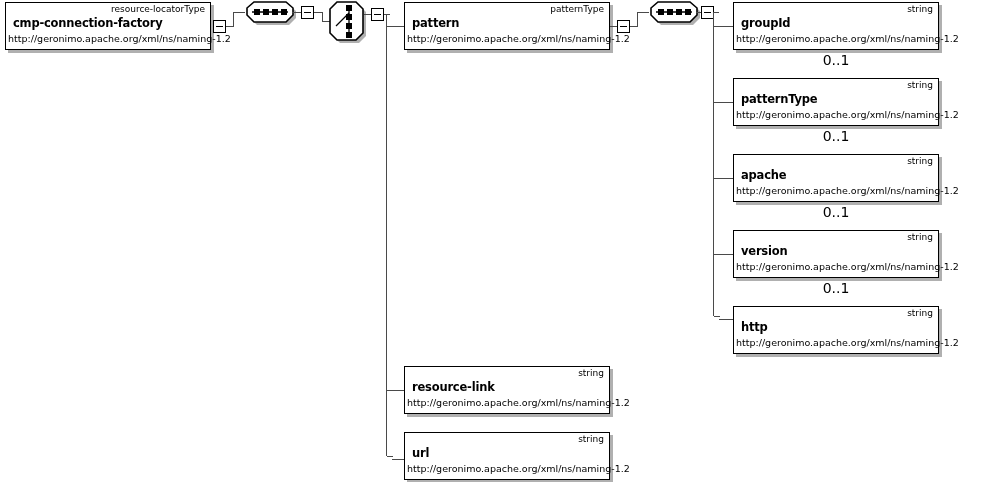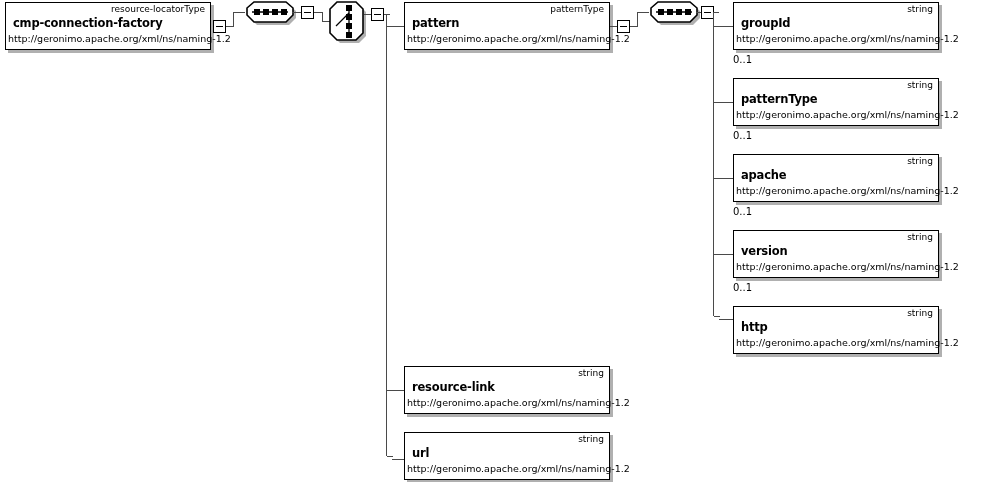--- a/index.html
+++ b/index.html
@@ -53,23 +53,23 @@
     position: absolute;
     left: 2px;
     top: 30px;
     font-size: 9.5px;
     color: #000;
     line-height: 12px;
     white-space: nowrap;
   }
   .card {
     position: absolute;
-    font-size: 10px;
-    color: #000;
-    text-align: left;
+    font-size: 14px;
+    color: #000;
+    text-align: center;
     line-height: 12px;
     white-space: nowrap;
   }
 
   
   .ln {
     position: absolute;
     background: #4a4a4a;
   }
   .ln.h { height: 1px; }

